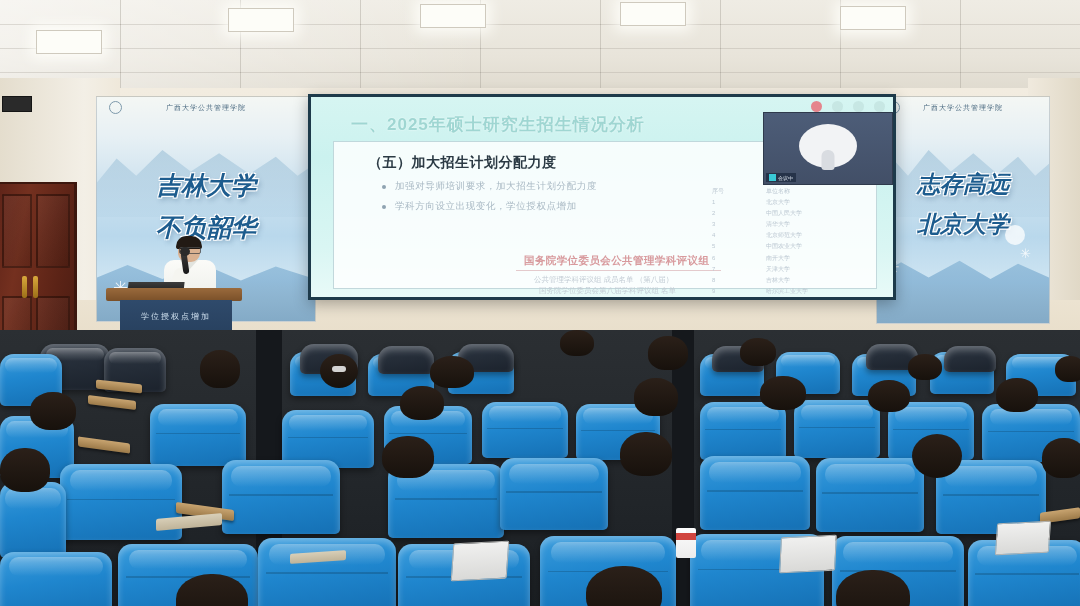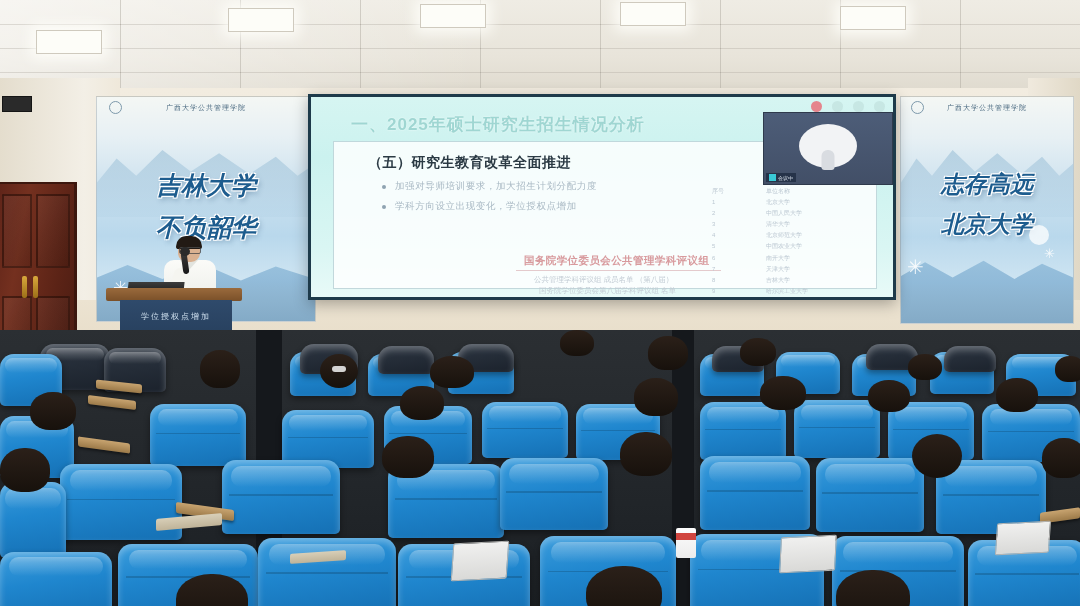--- a/index.html
+++ b/index.html
@@ -227,21 +227,21 @@
   <div class="banner" style="left:96px;top:96px;width:218px;height:224px;">
     <div class="banner-mountain" style="top:34px;height:86px;"></div>
     <div class="banner-wave" style="height:70px;"></div>
     <div class="banner-logo" style="left:12px;"></div>
     <div class="banner-head">广西大学公共管理学院</div>
     <div class="banner-line" style="top:72px;font-size:25px;">吉林大学</div>
     <div class="banner-line" style="top:114px;font-size:25px;">不负韶华</div>
     <div class="snowflake" style="left:16px;bottom:22px;font-size:18px;">✳</div>
   </div>
 
-  <div class="banner" style="left:900px;top:96px;width:172px;height:226px;">
+  <div class="banner" style="left:876px;top:96px;width:172px;height:226px;">
     <div class="banner-mountain" style="top:34px;height:86px;"></div>
     <div class="banner-wave" style="height:76px;"></div>
     <div class="banner-logo" style="left:10px;"></div>
     <div class="banner-head">广西大学公共管理学院</div>
     <div class="banner-line" style="top:72px;font-size:23px;">志存高远</div>
     <div class="banner-line" style="top:112px;font-size:23px;">北京大学</div>
     <div class="snowflake" style="left:6px;bottom:44px;font-size:20px;">✳</div>
     <div class="snowflake" style="right:18px;bottom:62px;font-size:13px;">✳</div>
     <div class="abs" style="right:24px;bottom:78px;width:20px;height:20px;border-radius:50%;background:rgba(255,255,255,.75);"></div>
   </div>
@@ -252,21 +252,21 @@
       <div id="screen-icons">
         <div class="scr-ico" style="background:#e8707a;opacity:.85;"></div>
         <div class="scr-ico" style="background:#b9d9d6;"></div>
         <div class="scr-ico" style="background:#b9d9d6;"></div>
         <div class="scr-ico" style="background:#b9d9d6;"></div>
       </div>
 
       <div id="slide-title">一、2025年硕士研究生招生情况分析</div>
 
       <div id="slide-card">
-        <div id="slide-sub">（五）研究生教育改革全面推进</div>
+        <div id="slide-sub">（五）加大招生计划分配力度</div>
 
         <div id="bullets">
           <div class="bullet">
             <span class="dot"></span>
             <span>加强对导师培训要求，加大招生计划分配力度</span>
           </div>
           <div class="bullet">
             <span class="dot"></span>
             <span>学科方向设立出现变化，学位授权点增加</span>
           </div>

